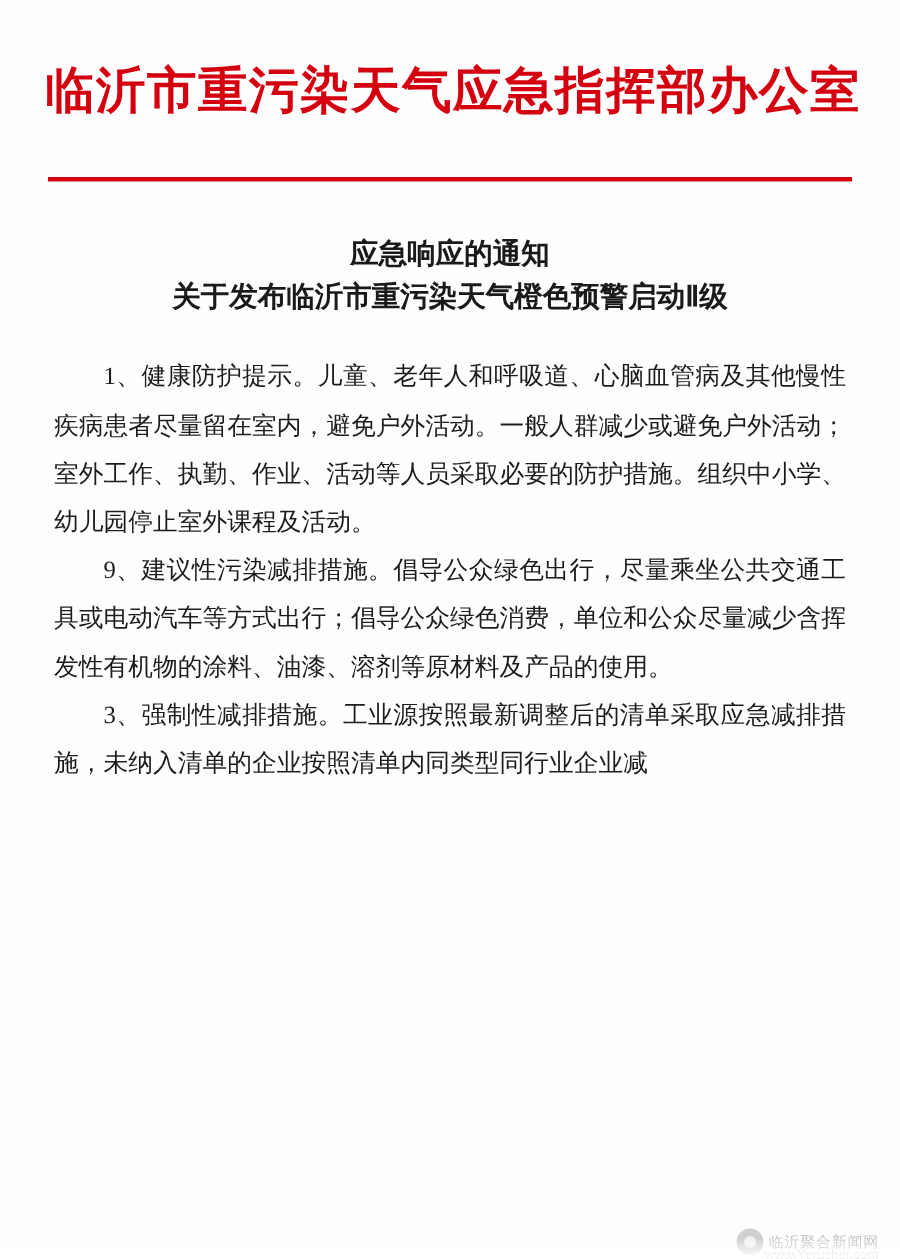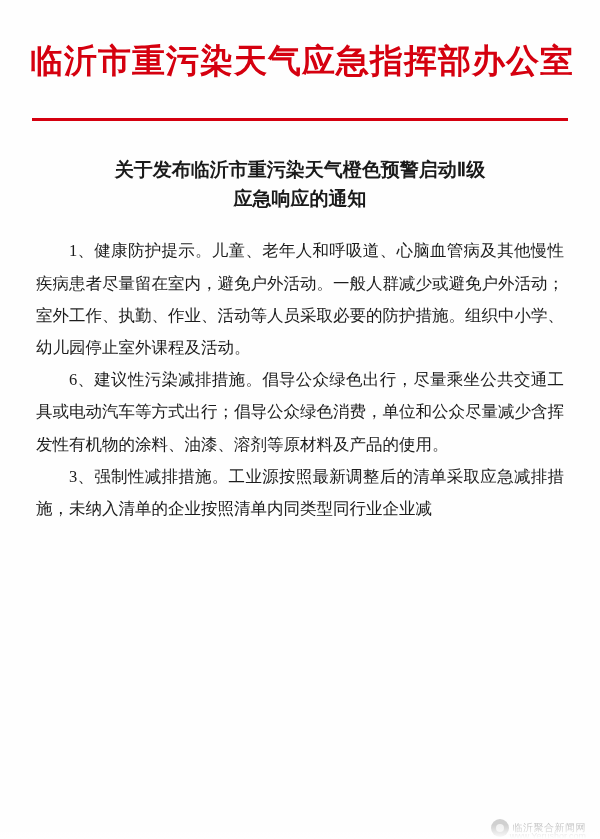--- a/index.html
+++ b/index.html
@@ -123,27 +123,27 @@
 
 <div class="page">
 
   <div class="letterhead">
     <div class="letterhead-title">临沂市重污染天气应急指挥部办公室</div>
   </div>
 
   <div class="red-rule"></div>
 
   <div class="doc-title">
+    <div>应急响应的通知</div>
     <div>关于发布临沂市重污染天气橙色预警启动Ⅱ级</div>
-    <div>应急响应的通知</div>
   </div>
 
   <div class="body-text">
     <p class="para indent">1、健康防护提示。儿童、老年人和呼吸道、心脑血管病及其他慢性疾病患者尽量留在室内，避免户外活动。一般人群减少或避免户外活动；室外工作、执勤、作业、活动等人员采取必要的防护措施。组织中小学、幼儿园停止室外课程及活动。</p>
-    <p class="para indent">6、建议性污染减排措施。倡导公众绿色出行，尽量乘坐公共交通工具或电动汽车等方式出行；倡导公众绿色消费，单位和公众尽量减少含挥发性有机物的涂料、油漆、溶剂等原材料及产品的使用。</p>
+    <p class="para indent">9、建议性污染减排措施。倡导公众绿色出行，尽量乘坐公共交通工具或电动汽车等方式出行；倡导公众绿色消费，单位和公众尽量减少含挥发性有机物的涂料、油漆、溶剂等原材料及产品的使用。</p>
     <p class="para indent">3、强制性减排措施。工业源按照最新调整后的清单采取应急减排措施，未纳入清单的企业按照清单内同类型同行业企业减</p>
   </div>
 
   <div class="watermark">
     <span class="wm-logo"></span>
     <span class="wm-text">临沂聚合新闻网</span>
   </div>
   <div class="wm-sub">www.Yerushor.com</div>
 
   <div class="fade-bottom"></div>

